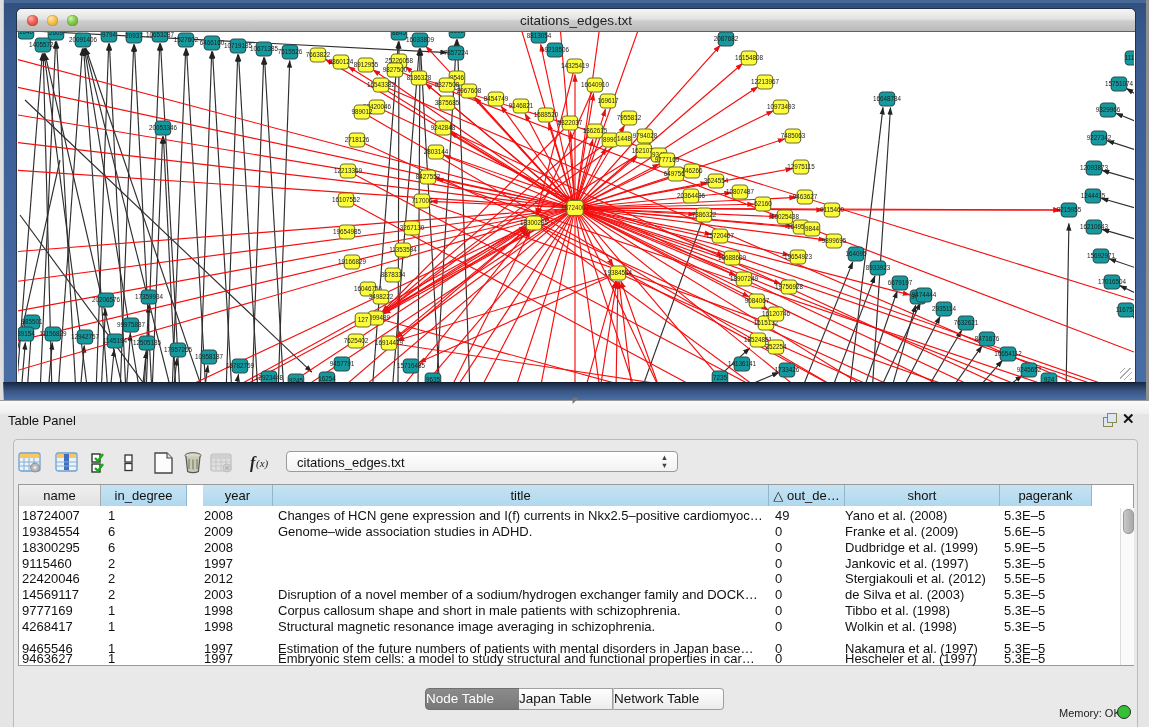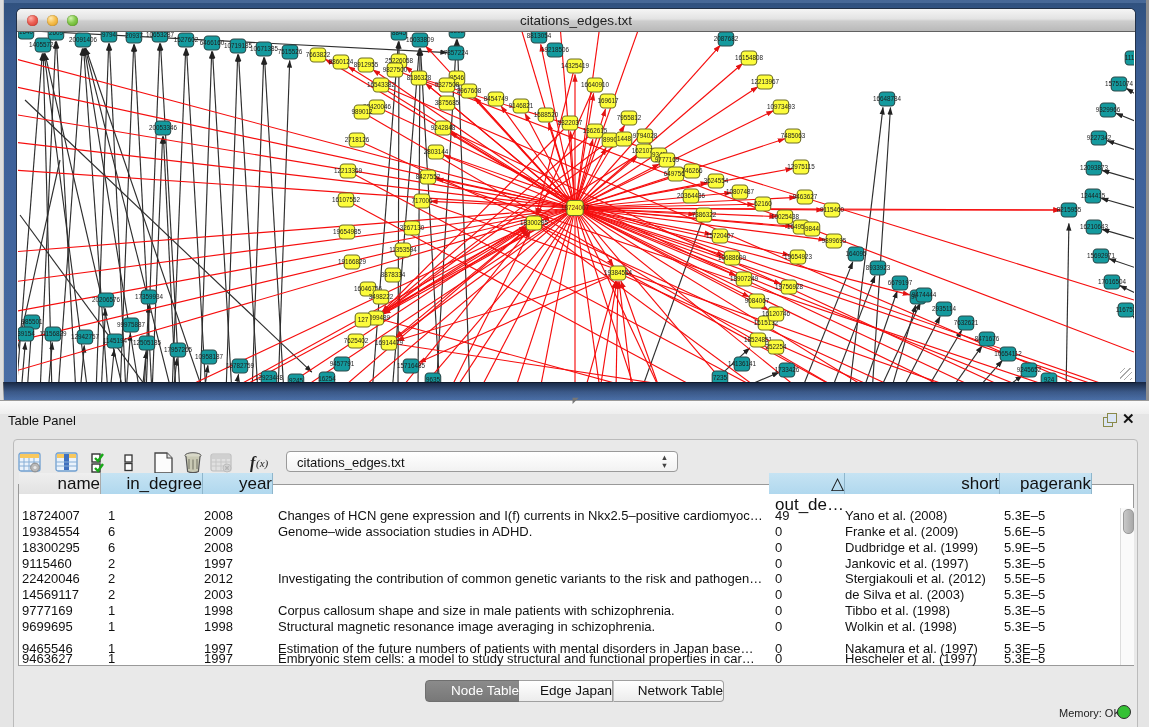--- a/index.html
+++ b/index.html
@@ -28,37 +28,37 @@
 #pfloat{position:absolute;left:1103px;top:12px;width:14px;height:13px}
 #pfloat .sq1{position:absolute;left:0;top:4px;width:8px;height:8px;border:1.4px solid #8a8a4a;background:#dce6f4}
 #pfloat .sq2{position:absolute;left:4px;top:0;width:8px;height:8px;border:1.4px solid #8a8a4a;background:#dce6f4}
 #pclose{position:absolute;left:1122px;top:9px;font-size:15px;font-weight:bold;color:#111}
 #pboxborder{position:absolute;left:13px;top:38px;width:1123px;height:632px;border:1px solid #bbb;border-radius:4px;background:#e9e9e9;height:631px}
 .ticon{position:absolute;top:50px}
 #dropdown{position:absolute;left:286px;top:50px;width:392px;height:21px;background:linear-gradient(#fff,#f2f2f2);
   border:1px solid #9a9a9a;border-radius:4px;font-size:13px;color:#111;line-height:21px;padding-left:10px;box-sizing:border-box}
 #dropdown .stepper{position:absolute;right:7px;top:2px;width:11px;height:16px;color:#444;font-size:7.5px;line-height:8px;text-align:center}
 #tablewrap{position:absolute;left:18px;top:83px;width:1116px;height:182px;background:#fff;border:1px solid #999;box-sizing:border-box}
-.th{position:absolute;top:72px;height:21px;background:linear-gradient(#c6e3f3,#b0d8ee);border-right:1px solid #8fb6cc;
-  font-size:17px;color:#111;text-align:right;line-height:21px;box-sizing:border-box}
+.th{position:absolute;top:84px;height:21px;background:linear-gradient(#c6e3f3,#b0d8ee);border-right:1px solid #8fb6cc;
+  font-size:13px;color:#111;text-align:center;line-height:21px;box-sizing:border-box}
 #th0{left:19px;width:82px;background:linear-gradient(#efefef,#e2e2e2);border-right:1px solid #aaa}
-#th1{left:101px;width:102px}
+#th1{left:101px;width:86px}
 #th2{left:203px;width:70px}
 #th3{left:273px;width:496px}
 #th4{left:769px;width:76px}
 #th5{left:845px;width:155px}
 #th6{left:1000px;width:92px}
 .tr{position:absolute;left:19px;width:1100px;height:16px;font-size:13px;color:#111;white-space:nowrap}
 .tr span{position:absolute;top:0;display:block;overflow:hidden}
 .c0{left:3px;width:95px}.c1{left:89px;width:90px}.c2{left:185px;width:66px}.c3{left:259px;width:488px}
 .c4{left:756px;width:72px}.c5{left:826px;width:174px;text-align:left}.c6{left:985px;width:100px}
 #vsb{position:absolute;left:1120px;top:107px;width:13px;height:157px;background:#fafafa;border-left:1px solid #ddd}
 #vsb .thumb{position:absolute;left:1.5px;top:1px;width:9px;height:23px;border-radius:5px;background:linear-gradient(90deg,#c9c9c9,#a8a8a8);border:1px solid #999}
 #segs{position:absolute;left:425px;top:275px;height:20px;font-size:13.5px;color:#111}
-.seg{position:absolute;top:4px;height:20px;line-height:20px;text-align:right;background:linear-gradient(#fff,#ececec);border:1px solid #a0a0a0}
+.seg{position:absolute;top:12px;height:20px;line-height:20px;text-align:left;background:linear-gradient(#fff,#ececec);border:1px solid #a0a0a0}
 #seg1{left:0;width:93px;border-radius:4px 0 0 4px;background:linear-gradient(#8b8b8b,#787878);color:#fff;border-color:#6f6f6f}
 #seg2{left:94px;width:93px;border-left:none}
 #seg3{left:188px;width:109px;border-left:1px solid #c0c0c0;border-radius:0 4px 4px 0}
 #mem{position:absolute;left:1059px;top:305px;font-size:11px;color:#222;line-height:14px}
 #memdot{position:absolute;left:1117px;top:304px;width:12px;height:12px;border-radius:50%;background:#35c135;border:1.5px solid #2c2c2c}
 #lsliver{position:absolute;left:0;top:0;width:3px;height:400px;background:#dedede;border-right:1px solid #c4c4c4}
 #rsliver{position:absolute;left:1146px;top:0;width:3px;height:400px;background:#8f8f8f}
 svg text{user-select:none}
 </style></head>
 <body>
@@ -629,20 +629,21 @@
 <g transform="translate(232,0)">
  <text x="0" y="17" font-size="16" font-style="italic" font-weight="bold" font-family="Liberation Serif, serif" fill="#222">f</text>
  <text x="6" y="16" font-size="11" font-style="italic" font-family="Liberation Serif, serif" fill="#222">(x)</text>
 </g>
 </svg>
   <div id="dropdown">citations_edges.txt<div class="stepper">▲<br>▼</div></div>
   <div id="tablewrap"></div>
   <div class="th" id="th0">name</div>
     <div class="th" id="th1">in_degree</div>
   <div class="th" id="th2">year</div>
+    <div class="th" id="th3">title</div>
   <div class="th" id="th4">△ out_de…</div>
     <div class="th" id="th5">short</div>
   <div class="th" id="th6">pagerank</div>
   <div class="tr" style="top:107px">
       <span class="c0">18724007</span>
       <span class="c1">1</span>
       <span class="c2">2008</span>
       <span class="c3">Changes of HCN gene expression and I(f) currents in Nkx2.5–positive cardiomyoc…</span>
       <span class="c4">49</span>
       <span class="c5">Yano et al. (2008)</span>
@@ -670,44 +671,44 @@
       <span class="c1">2</span>
       <span class="c2">1997</span>
       <span class="c4">0</span>
       <span class="c5">Jankovic et al. (1997)</span>
       <span class="c6">5.3E–5</span>
     </div>
     <div class="tr" style="top:170px">
       <span class="c0">22420046</span>
       <span class="c1">2</span>
       <span class="c2">2012</span>
-      <span class="c3">Investigating the contribution of common genetic variants to the risk and pathogen…</span>
       <span class="c4">0</span>
       <span class="c5">Stergiakouli et al. (2012)</span>
       <span class="c6">5.5E–5</span>
     </div>
     <div class="tr" style="top:186px">
       <span class="c0">14569117</span>
       <span class="c1">2</span>
       <span class="c2">2003</span>
+      <span class="c3">Disruption of a novel member of a sodium/hydrogen exchanger family and DOCK…</span>
       <span class="c4">0</span>
       <span class="c5">de Silva et al. (2003)</span>
       <span class="c6">5.3E–5</span>
     </div>
     <div class="tr" style="top:202px">
       <span class="c0">9777169</span>
       <span class="c1">1</span>
       <span class="c2">1998</span>
-      <span class="c3">Corpus callosum shape and size in male patients with schizophrenia.</span>
+      <span class="c3">Corpus callosum shape and short in male patients with schizophrenia.</span>
       <span class="c4">0</span>
       <span class="c5">Tibbo et al. (1998)</span>
       <span class="c6">5.3E–5</span>
     </div>
     <div class="tr" style="top:218px">
-      <span class="c0">9699695</span>
+      <span class="c0">4268417</span>
       <span class="c1">1</span>
       <span class="c2">1998</span>
       <span class="c3">Structural magnetic resonance image averaging in schizophrenia.</span>
       <span class="c4">0</span>
       <span class="c5">Wolkin et al. (1998)</span>
       <span class="c6">5.3E–5</span>
     </div>
     <div class="tr" style="top:240px">
       <span class="c0">9465546</span>
       <span class="c1">1</span>
@@ -724,18 +725,18 @@
       <span class="c3">Embryonic stem cells: a model to study structural and functional properties in car…</span>
       <span class="c4">0</span>
       <span class="c5">Hescheler et al. (1997)</span>
       <span class="c6">5.3E–5</span>
     </div>
   <div id="vsb">
       <div class="thumb"></div>
     </div>
   <div id="segs">
     <div class="seg" id="seg1">Node Table</div>
-    <div class="seg" id="seg2">Edge Japan</div>
+    <div class="seg" id="seg2">Japan Table</div>
     <div class="seg" id="seg3">Network Table</div>
   </div>
   <div id="mem">Memory: OK</div>
     <div id="memdot"></div>
 </div>
 
 </body></html>

